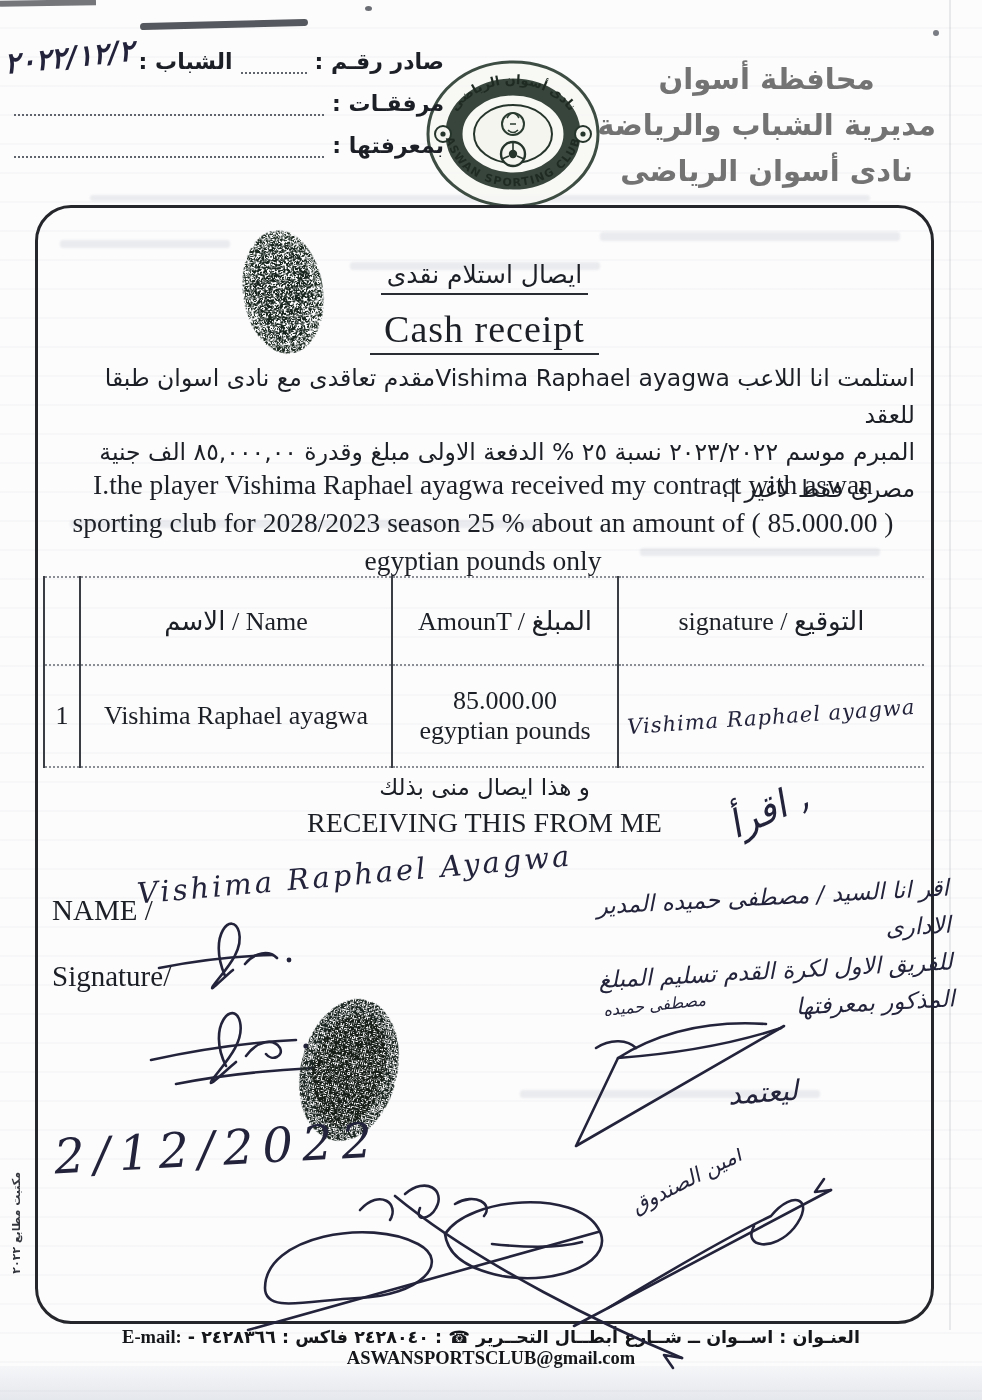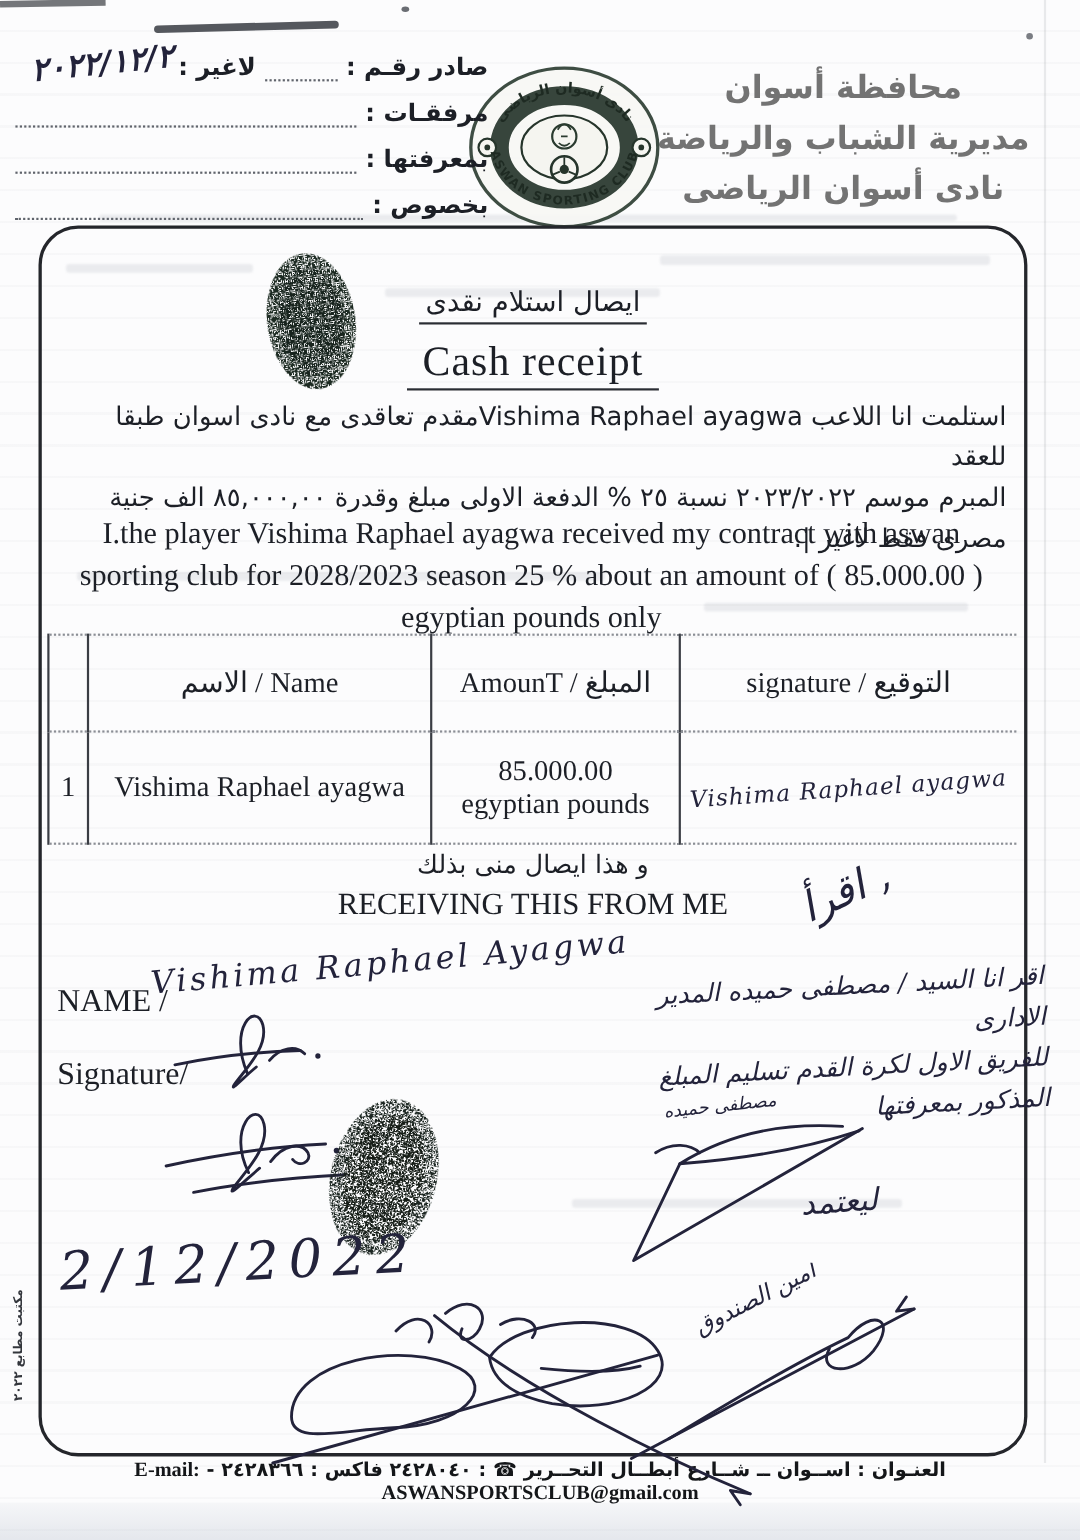--- a/index.html
+++ b/index.html
@@ -119,33 +119,29 @@
       <text font-size="11" font-weight="bold" letter-spacing="1.5" fill="#1e2a22" font-family="DejaVu Sans, sans-serif">
         <textPath href="#arcBot" startOffset="50%" text-anchor="middle">ASWAN SPORTING CLUB</textPath>
       </text>
     </svg>
   </div>
 
   <div class="abs fields">
     <div class="frow">
       <span class="lbl">صادر رقـم :</span>
       <span class="dots short"></span>
-      <span class="lbl">لاغير :</span>
+      <span class="lbl">الشباب :</span>
       <span class="hw hwdate-top">٢٠٢٢/١٢/٢</span>
     </div>
     <div class="frow">
       <span class="lbl">مرفقـات :</span>
       <span class="dots"></span>
     </div>
     <div class="frow">
       <span class="lbl">بمعرفتها :</span>
-      <span class="dots"></span>
-    </div>
-    <div class="frow">
-      <span class="lbl">بخصوص :</span>
       <span class="dots"></span>
     </div>
   </div>
 
   <div class="abs box">
 
     <div class="abs" style="left:190px;top:12px;width:110px;height:145px">
       <svg width="110" height="145" viewBox="0 0 110 145">
         <defs>
             <filter id="fpA" x="-10%" y="-10%" width="120%" height="120%">

